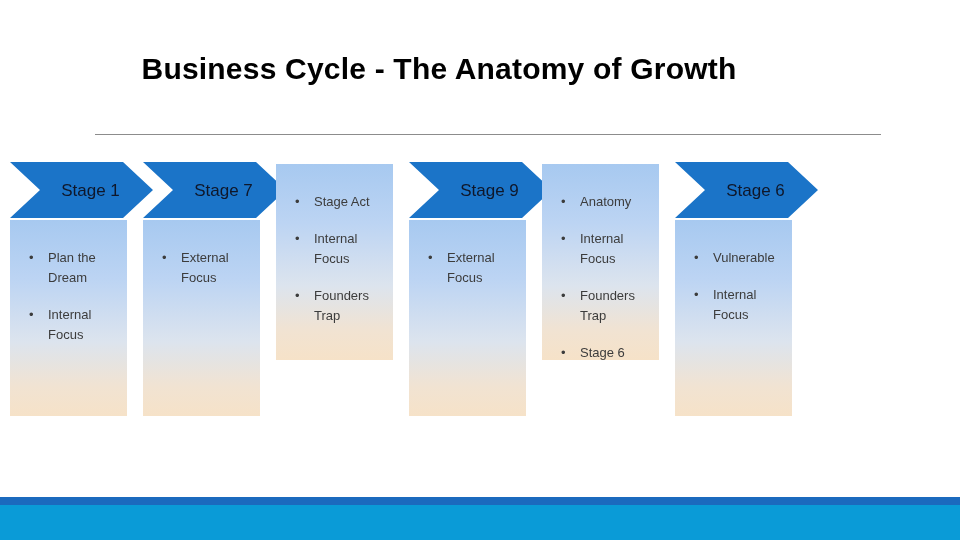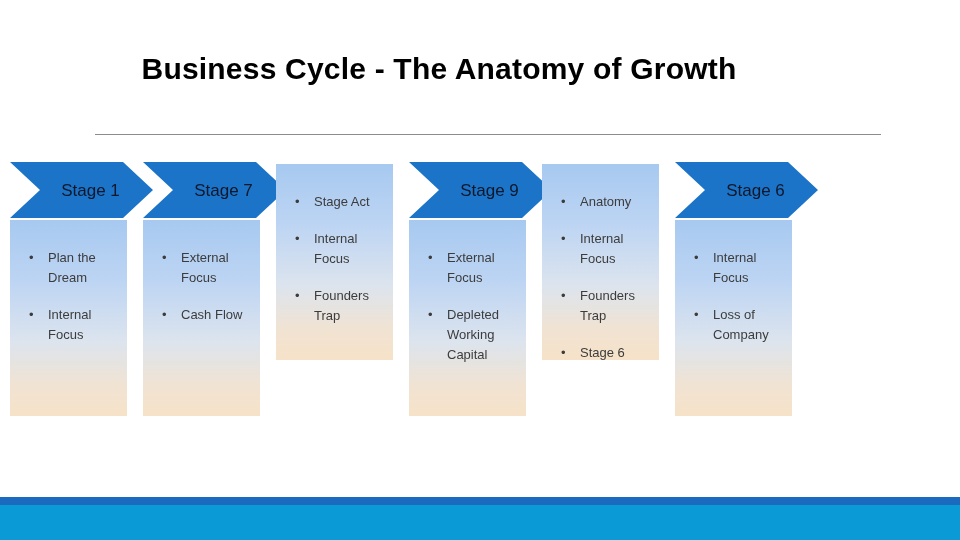--- a/index.html
+++ b/index.html
@@ -96,21 +96,20 @@
     <div class="stage-col">
       <div class="arrow">
         <svg class="arrow-svg" viewBox="0 0 143 56" preserveAspectRatio="none">
           <polygon points="0,0 113,0 143,28 113,56 0,56 30,28" fill="#1b74c8"></polygon>
         </svg>
         <div class="arrow-label">Stage 7</div>
       </div>
       <div class="stage-box">
         <ul class="bullets">
           <li>External Focus</li>
-          <li>Cash Flow</li>
         </ul>
       </div>
     </div>
 
     <div class="stage-col">
       <div class="stage-box">
         <ul class="bullets">
           <li>Stage Act</li>
           <li>Internal Focus</li>
           <li>Founders Trap</li>
@@ -121,21 +120,20 @@
     <div class="stage-col">
       <div class="arrow">
         <svg class="arrow-svg" viewBox="0 0 143 56" preserveAspectRatio="none">
           <polygon points="0,0 113,0 143,28 113,56 0,56 30,28" fill="#1b74c8"></polygon>
         </svg>
         <div class="arrow-label">Stage 9</div>
       </div>
       <div class="stage-box">
         <ul class="bullets">
           <li>External Focus</li>
-          <li>Depleted Working Capital</li>
         </ul>
       </div>
     </div>
 
 
     <div class="stage-col">
       <div class="stage-box">
         <ul class="bullets">
           <li>Anatomy</li>
           <li>Internal Focus</li>
@@ -147,22 +145,22 @@
 
     <div class="stage-col">
       <div class="arrow">
         <svg class="arrow-svg" viewBox="0 0 143 56" preserveAspectRatio="none">
           <polygon points="0,0 113,0 143,28 113,56 0,56 30,28" fill="#1b74c8"></polygon>
         </svg>
         <div class="arrow-label">Stage 6</div>
       </div>
       <div class="stage-box">
         <ul class="bullets">
+          <li>Vulnerable</li>
           <li>Internal Focus</li>
-          <li>Loss of Company</li>
         </ul>
       </div>
     </div>
 
   </div>
 
   <div class="footer-strip" style="background: rgb(27, 106, 190);"></div>
   <div class="footer-bar" style="background: rgb(10, 155, 215);"></div>
 
 </div>

